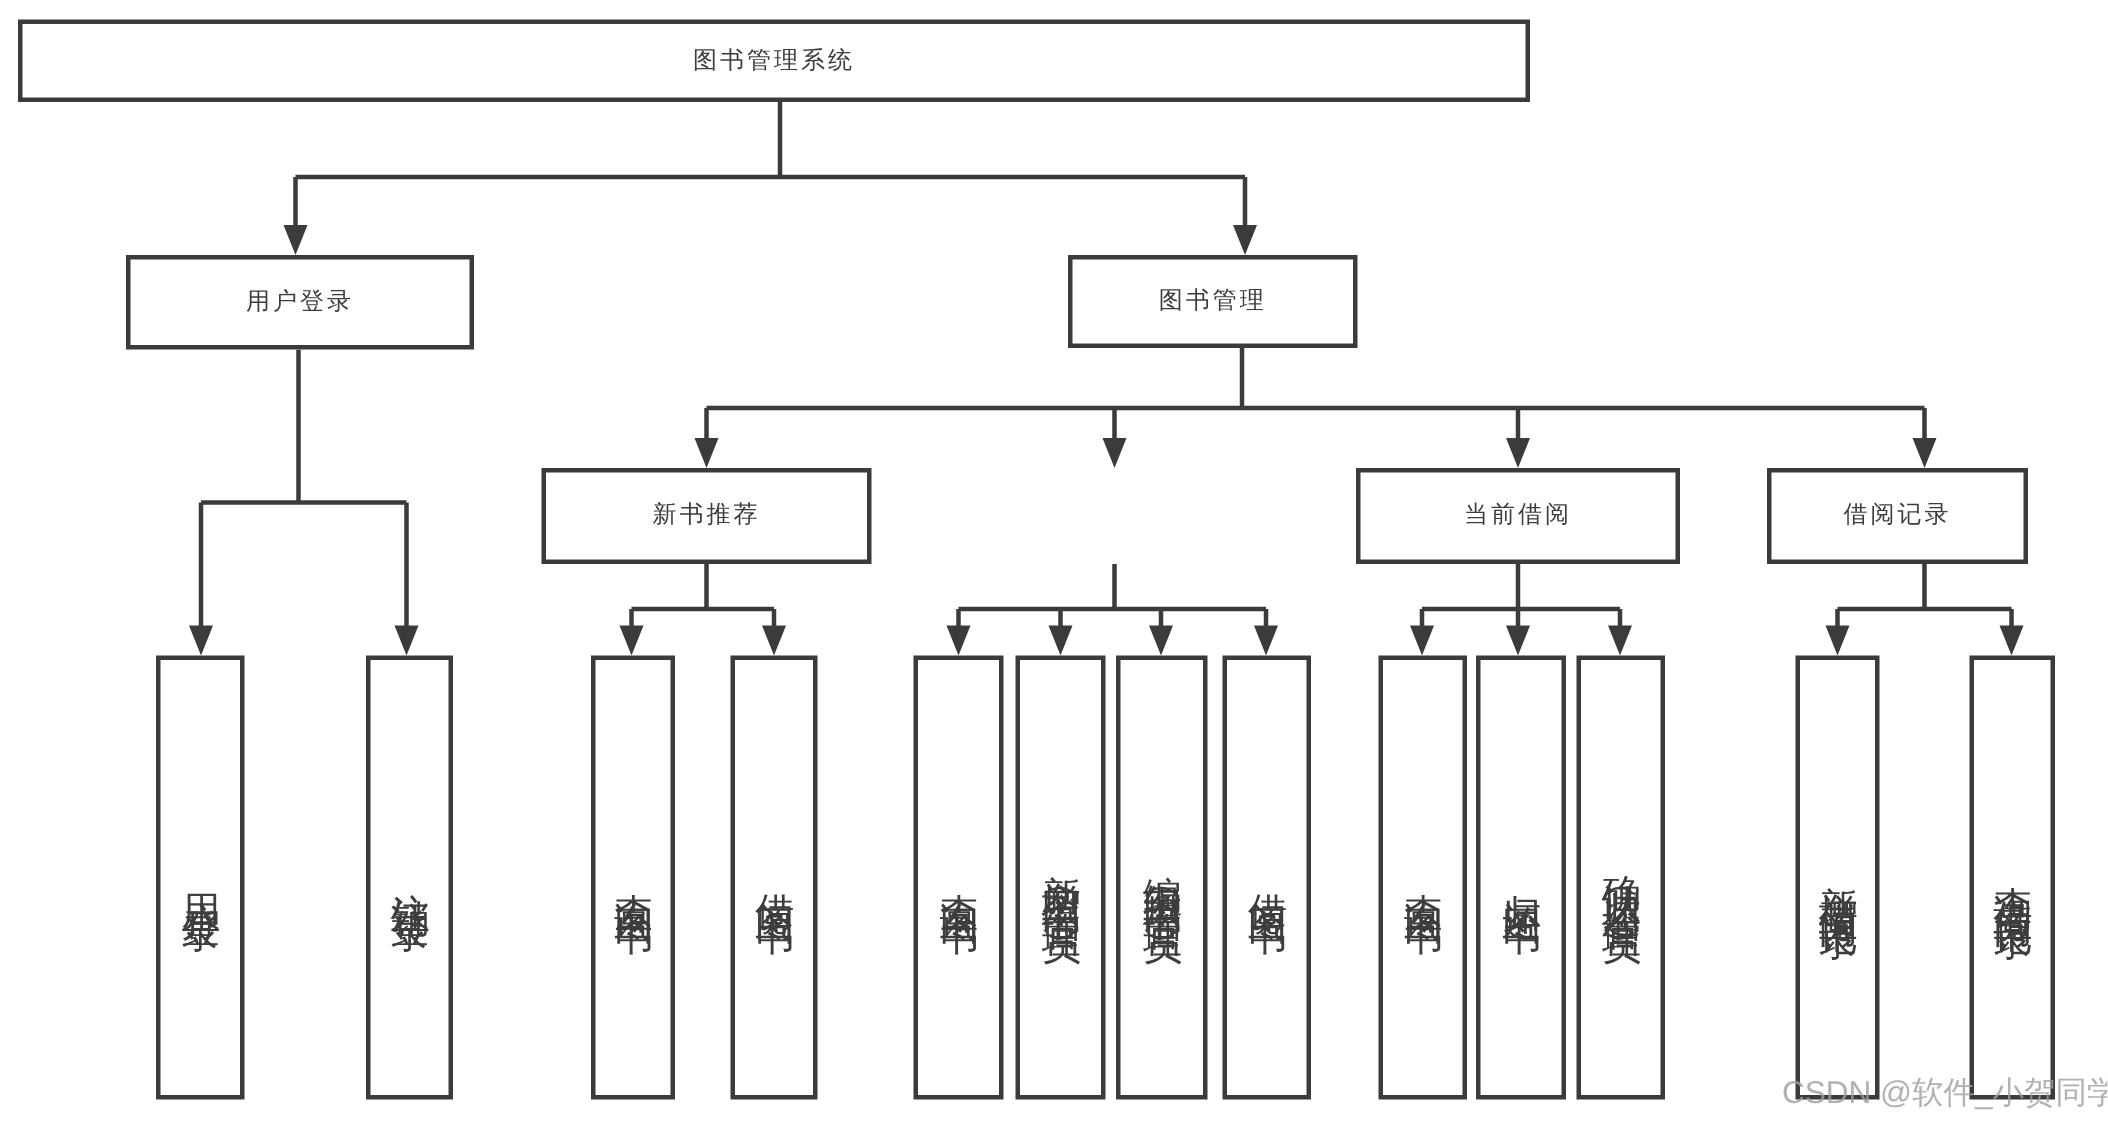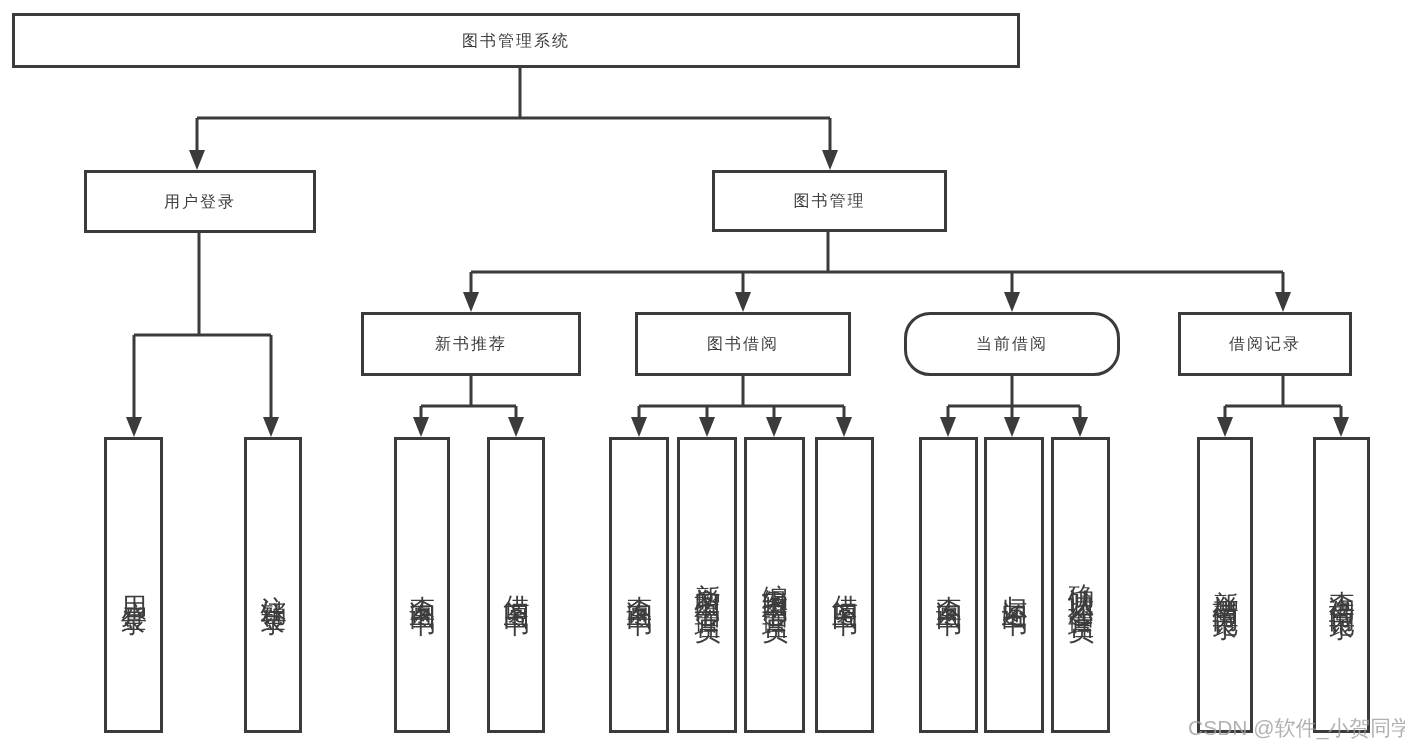--- a/index.html
+++ b/index.html
@@ -99,25 +99,24 @@
 
     <g>
       <path d="M1283 376 V406 M1225 406 H1341 M1225 406 V421 M1341 406 V421" stroke="#3b3b3b" stroke-width="3" fill="none"></path>
       <path d="M1217 417 L1233 417 L1225 437 Z M1333 417 L1349 417 L1341 437 Z" fill="#3b3b3b"></path>
     </g>
   </svg>
 
   <div class="node h-node" style="left:12px; top:13px; width:1008px; height:55px;">图书管理系统</div>
 
   <div class="node h-node" style="left:84px; top:170px; width:232px; height:63px;">用户登录</div>
-  <div class="node h-node" style="left:712px; top:170px; width:235px; height:62px;">图书管理</div>
+  <div class="node h-node" style="left:712px; top:170px; width:193px; height:62px;">图书管理</div>
 
   <div class="node h-node" style="left:361px; top:312px; width:220px; height:64px;font-family:Liberation Serif, serif;">新书推荐</div>
-  <div class="node h-node" style="left:635px; top:312px; width:216px; height:64px;">图书借阅</div>
-  <div class="node h-node" style="left:904px; top:312px; width:216px; height:64px;border-radius:26px;">当前借阅</div>
+  <div class="node h-node" style="left:904px; top:312px; width:216px; height:64px;">当前借阅</div>
   <div class="node h-node" style="left:1178px; top:312px; width:174px; height:64px;">借阅记录</div>
 
   <div class="node v-node" style="left:104px; width:59px;">用户登录</div>
   <div class="node v-node" style="left:244px; width:58px;">注销登录</div>
 
   <div class="node v-node" style="left:394px; width:56px;">查询图书</div>
   <div class="node v-node" style="left:487px; width:58px;">借阅图书</div>
 
   <div class="node v-node" style="left:609px; width:60px;">查询图书</div>
   <div class="node v-node" style="left:677px; width:60px;">新增图书（管理员）</div>

